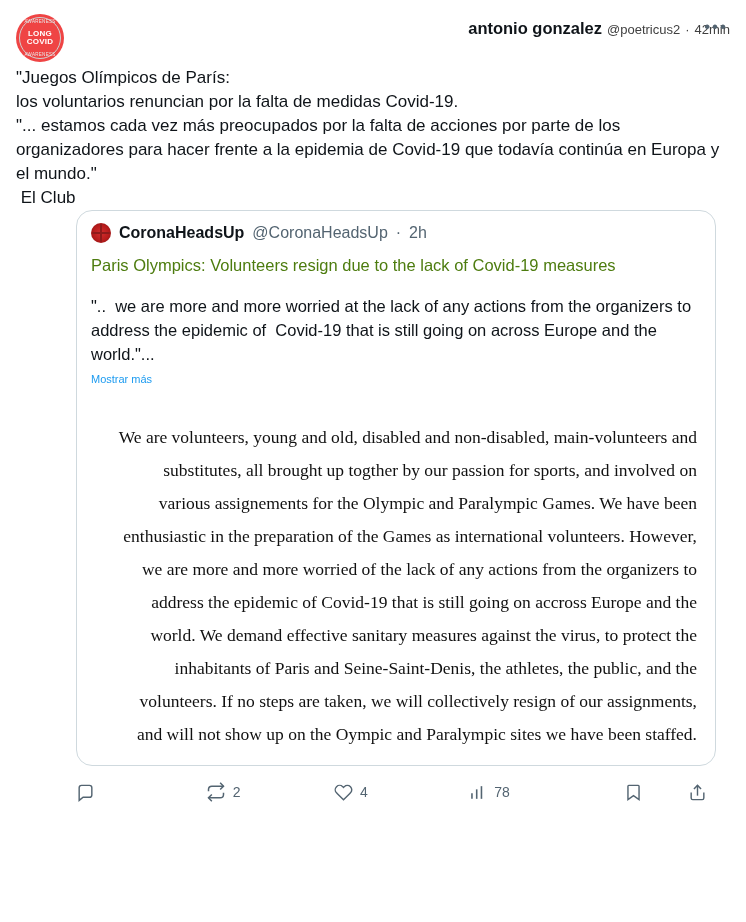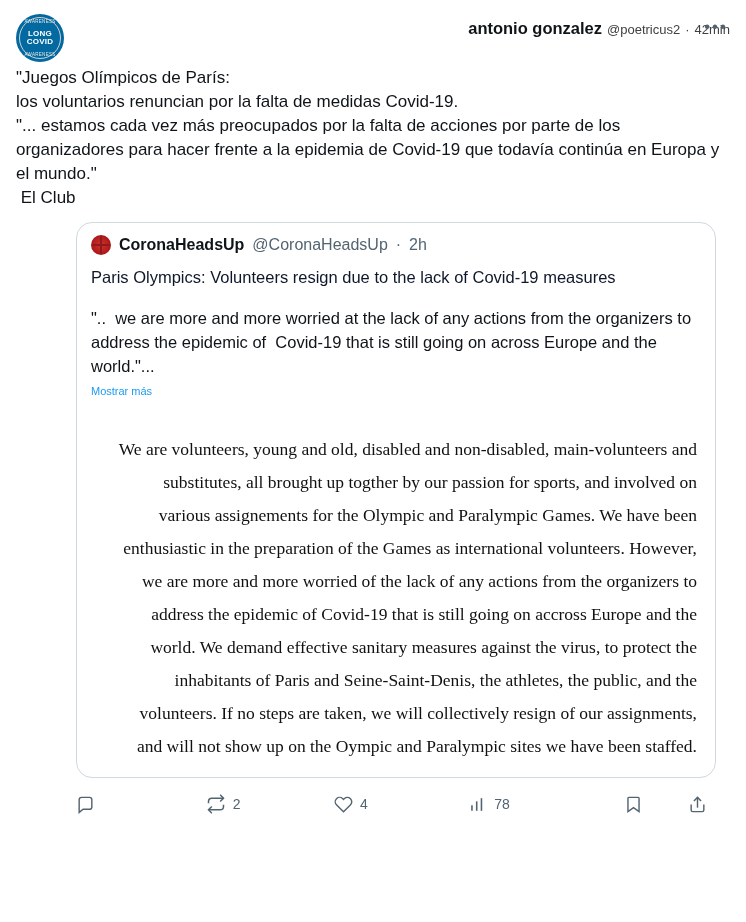--- a/index.html
+++ b/index.html
@@ -27,21 +27,21 @@
     align-items: flex-start;
     gap: 10px;
   }
 
   
   .avatar {
     width: 48px;
     height: 48px;
     min-width: 48px;
     border-radius: 50%;
-    background: #0369a1;
+    background: #ef4444;
     position: relative;
     overflow: hidden;
     flex: 0 0 auto;
   }
   .avatar .ring {
     position: absolute;
     left: 3px; top: 3px; right: 3px; bottom: 3px;
     border-radius: 50%;
     border: 1px solid #cfcfcf;
   }
@@ -114,21 +114,21 @@
     padding: 4px 10px 0 0;
     font-size: 17px;
     line-height: 24px;
     color: #0f1419;
     white-space: pre-wrap;
     word-wrap: break-word;
   }
 
   
   .quoted-card {
-    margin: 12px 14px 0 60px;
+    margin: 0 14px 0 60px;
     border: 1px solid #cfd9de;
     border-radius: 16px;
     padding: 12px 10px 14px 14px;
     background: #ffffff;
   }
   .q-header {
     display: flex;
     align-items: center;
     gap: 8px;
   }
@@ -158,21 +158,21 @@
     color: #0f1419;
   }
   .q-handle, .q-time {
     font-size: 16px;
     color: #536471;
   }
   .q-title {
     margin-top: 11px;
     font-size: 16.5px;
     line-height: 23px;
-    color: #0f172a;
+    color: #4d7c0f;
   }
   .q-quote {
     margin-top: 17px;
     font-size: 16.5px;
     line-height: 24px;
     color: #0f1419;
     white-space: pre-wrap;
   }
   .show-more {
     display: inline-block;

